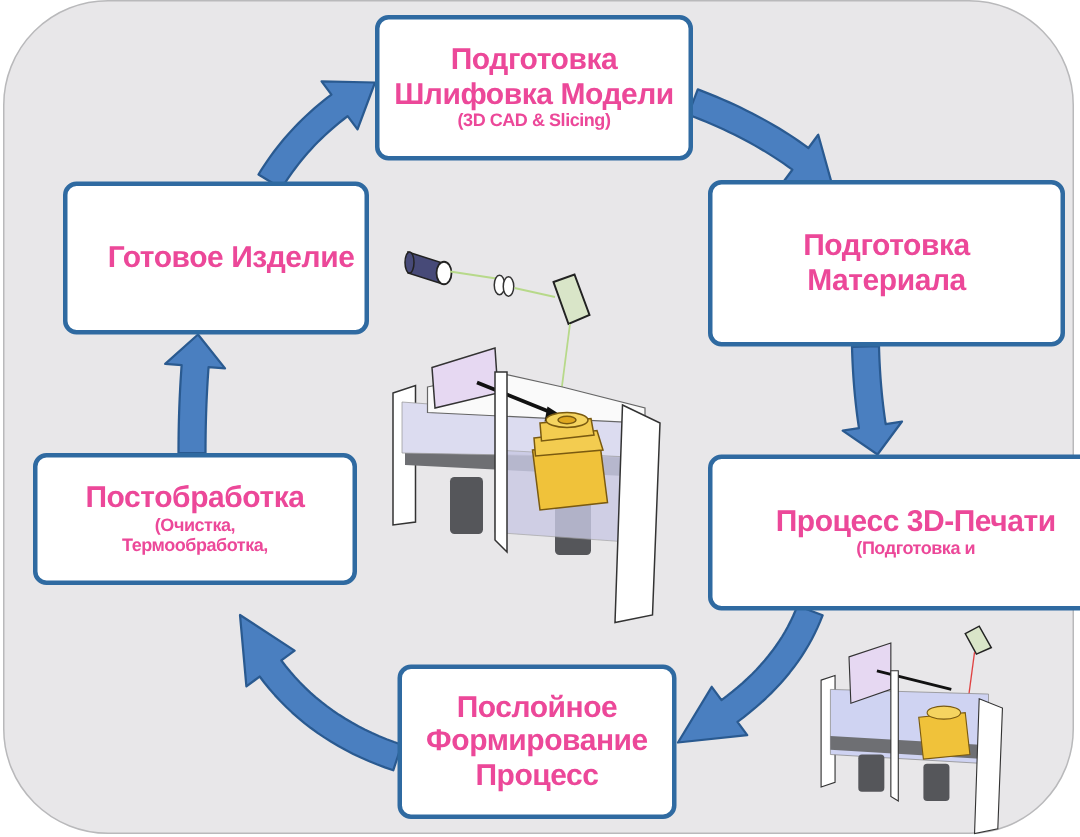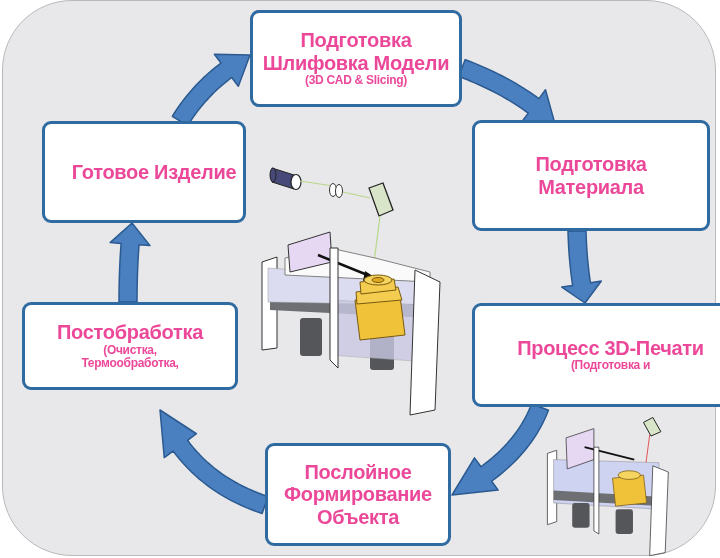--- a/index.html
+++ b/index.html
@@ -108,21 +108,21 @@
 </div>
 
 <div class="box" id="b3">
   <div class="t">Процесс 3D-Печати</div>
   <div class="s">(Подготовка и</div>
 </div>
 
 <div class="box" id="b4">
   <div class="t">Послойное</div>
   <div class="t">Формирование</div>
-  <div class="t">Объекта</div>
+  <div class="t">Процесс</div>
 </div>
 
 <div class="box" id="b5">
   <div class="t">Постобработка</div>
   <div class="s">(Очистка,</div>
   <div class="s">Термообработка,</div>
 </div>
 
 <div class="box" id="b6">
   <div class="t">Готовое Изделие</div>

